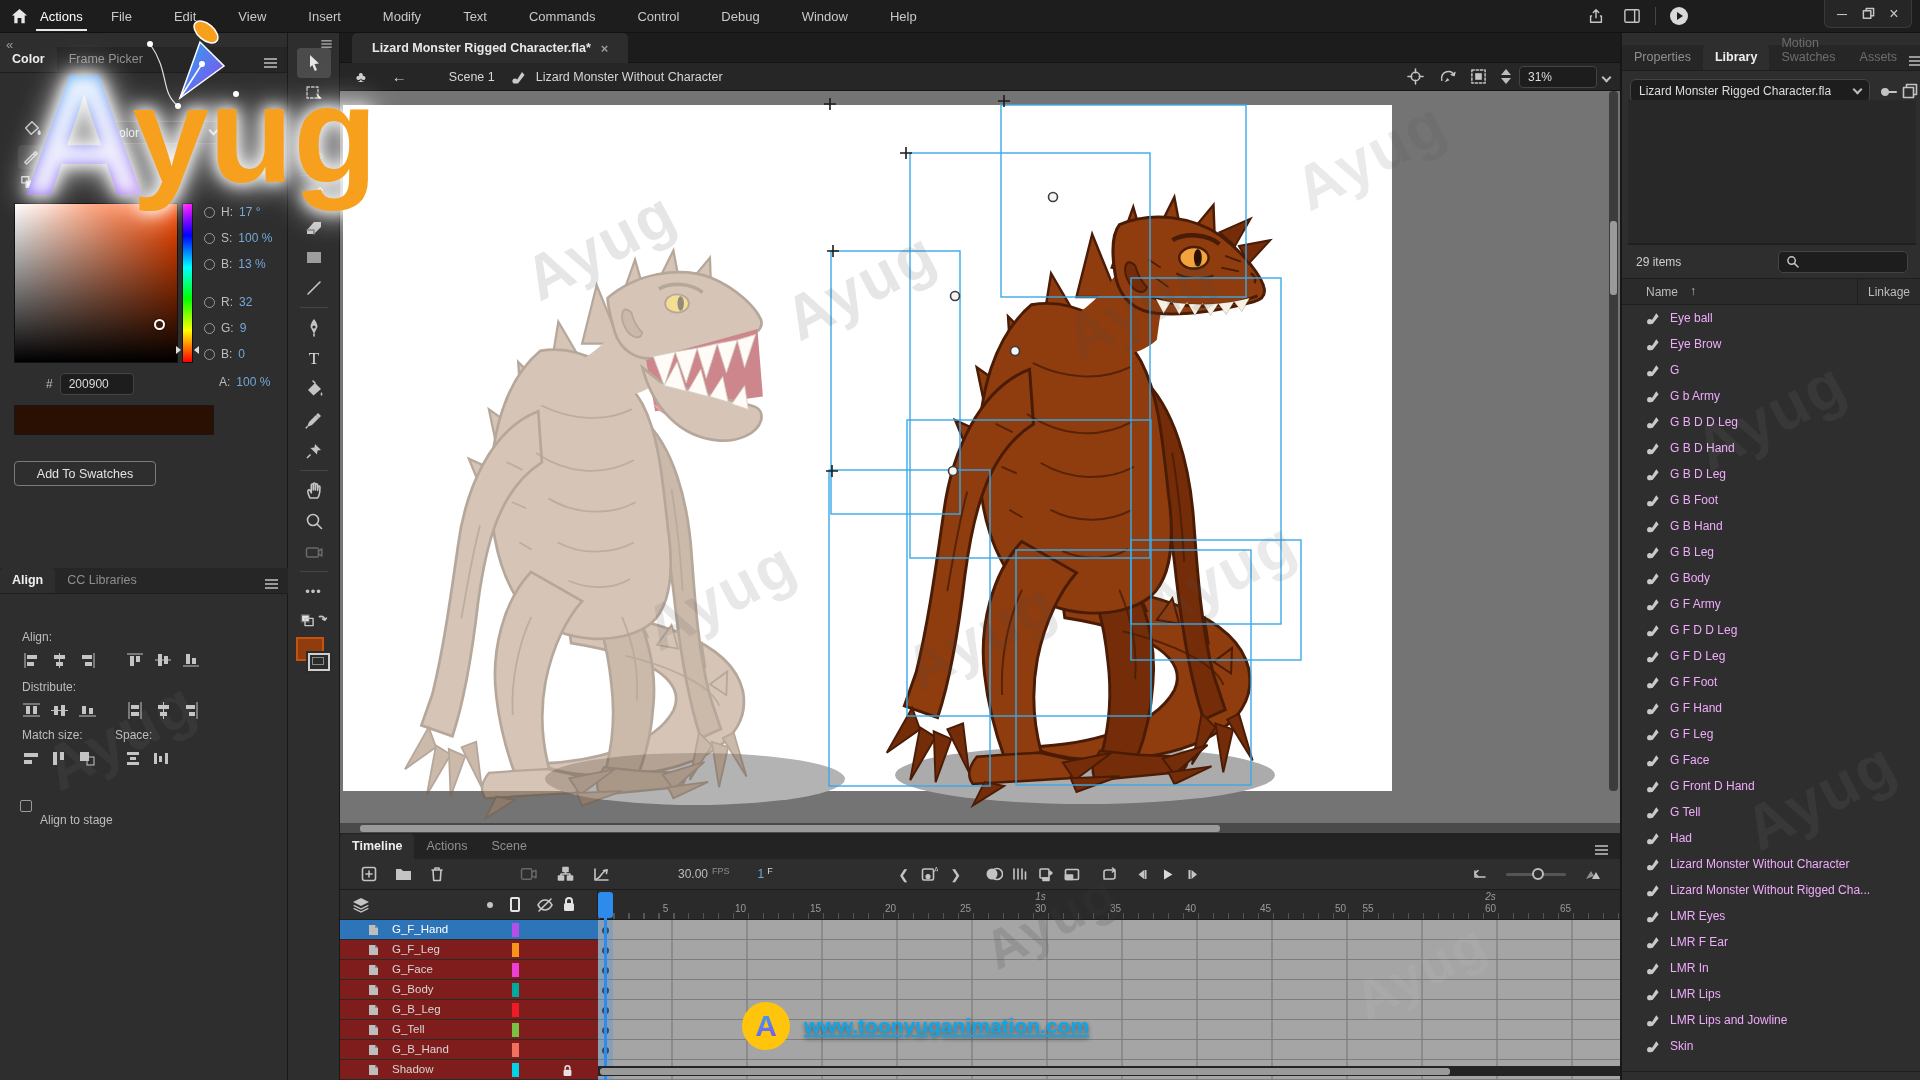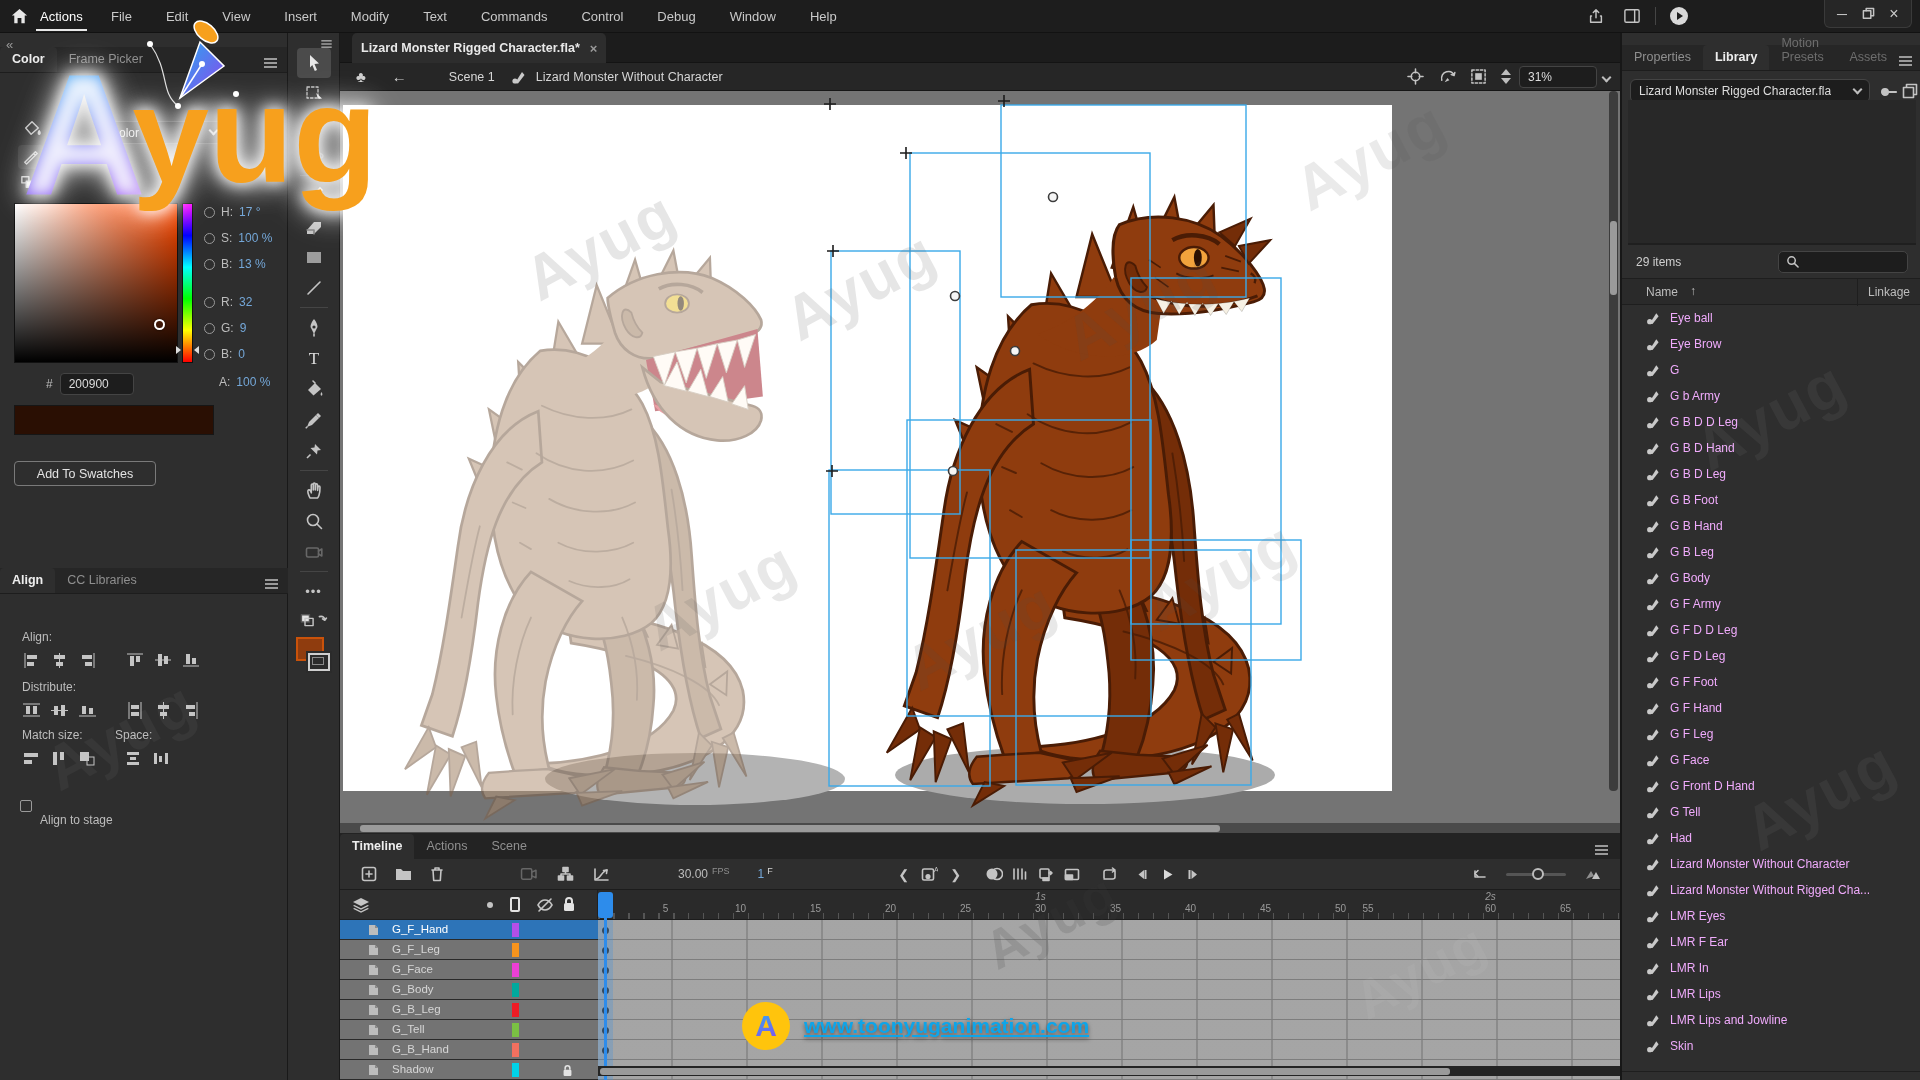--- a/index.html
+++ b/index.html
@@ -9,21 +9,21 @@
   .abs{position:absolute;}
   .row{display:flex;align-items:center;}
   .dim{opacity:.38;}
   .burger{display:block;width:13px;height:2px;background:#9a9a9a;box-shadow:0 -4px 0 #9a9a9a,0 4px 0 #9a9a9a;}
   .chev{display:inline-block;width:7px;height:7px;border-right:2px solid #bdbdbd;border-bottom:2px solid #bdbdbd;transform:rotate(45deg);margin-top:-4px;}
   svg{display:block;}
   .ico{stroke:#c4c4c4;fill:none;stroke-width:1.6;stroke-linecap:round;stroke-linejoin:round;}
 
   
   #menubar{left:0;top:0;width:1920px;height:33px;background:#1d1d1d;border-bottom:1px solid #121212;}
-  #menu-items{position:absolute;left:98px;top:0;height:33px;display:flex;gap:8px;}
+  #menu-items{position:absolute;left:98px;top:0;height:33px;display:flex;gap:16px;}
   .menu-item{padding:0 13px;line-height:33px;color:#c9c9c9;font-size:13px;cursor:default;}
   #app-tab{position:absolute;left:34px;top:0;height:33px;line-height:33px;padding:0 6px;color:#fff;font-size:13px;}
   #app-tab::after{content:"";position:absolute;left:2px;right:2px;bottom:2px;height:2px;background:#e8e8e8;}
 
   
   .winbtn{width:26px;height:24px;display:flex;align-items:center;justify-content:center;color:#c9c9c9;font-size:14px;}
 
   
   #leftcol{left:0;top:33px;width:288px;height:1047px;background:#2e2e2e;border-right:1px solid #191919;}
   .ptabs{height:26px;background:#262626;display:flex;align-items:flex-end;border-bottom:1px solid #1d1d1d;}
@@ -45,35 +45,35 @@
 
   
   #toolbar{left:288px;top:33px;width:52px;height:1047px;background:#2e2e2e;border-right:1px solid #191919;}
   .tool{position:relative;width:34px;height:30px;margin:1px auto;display:flex;align-items:center;justify-content:center;border-radius:4px;}
   .tool.active{background:#4b4b4b;}
   .tsep{width:28px;height:1px;background:#454545;margin:4px auto;}
 
   
   #docarea{left:340px;top:33px;width:1280px;height:1047px;background:#2e2e2e;}
   #tabstrip{position:absolute;left:0;top:0;width:1280px;height:30px;background:#1c1c1c;border-bottom:1px solid #141414;}
-  #doctab{position:absolute;left:12px;top:0;height:30px;padding:0 9px;background:#2d2d2d;display:flex;align-items:center;gap:10px;border-radius:5px 5px 0 0;}
+  #doctab{position:absolute;left:12px;top:0;height:30px;padding:0 20px;background:#2d2d2d;display:flex;align-items:center;gap:10px;border-radius:5px 5px 0 0;}
   #doctab span{font-size:12.5px;color:#e9e9e9;font-weight:bold;}
   #editbar{position:absolute;left:0;top:30px;width:1280px;height:28px;background:#262626;border-bottom:1px solid #161616;display:flex;align-items:center;}
   #canvas{position:absolute;left:0;top:58px;width:1280px;height:742px;background:#747474;overflow:hidden;}
   #stage{position:absolute;left:3px;top:14px;width:1049px;height:686px;background:#ffffff;}
   .sel-svg{position:absolute;left:0;top:0;}
 
   
   #timeline{position:absolute;left:0;top:800px;width:1280px;height:247px;background:#2b2b2b;}
   #tl-tabs{position:absolute;left:0;top:0;width:1280px;height:26px;background:#232323;display:flex;align-items:flex-end;}
   #tl-toolbar{position:absolute;left:0;top:26px;width:1280px;height:31px;background:#2e2e2e;border-bottom:1px solid #1c1c1c;}
   .tlt{width:26px;height:26px;display:flex;align-items:center;justify-content:center;}
   #layerhdr{position:absolute;left:0;top:57px;width:258px;height:30px;background:#2e2e2e;border-bottom:1px solid #202020;border-right:1px solid #202020;}
   #layers{position:absolute;left:0;top:87px;width:258px;}
-  .tl-layer{position:relative;width:258px;height:20px;background:#737373;border-bottom:1px solid #2a2a2a;}
+  .tl-layer{position:relative;width:258px;height:20px;background:#7f1d1d;border-bottom:1px solid #2a2a2a;}
   .tl-layer.selected{background:#2d74b8;}
   .tl-layer.selected .li-name{color:#fff;}
   .li-page{position:absolute;left:28px;top:4px;}
   .li-name{position:absolute;left:52px;top:3px;font-size:11.5px;color:#d6d6d6;}
   .li-chip{position:absolute;left:172px;top:3px;width:7px;height:14px;}
   .li-lock{position:absolute;left:222px;top:3.5px;}
   #ruler{position:absolute;left:258px;top:57px;width:1022px;height:30px;background:#2a2a2a;border-bottom:1px solid #1c1c1c;overflow:hidden;}
   #ruler::after{content:"";position:absolute;left:0;bottom:0;width:100%;height:6px;
      background:repeating-linear-gradient(90deg,#555 0 1.5px,transparent 1.5px 15px);}
   .ruler-num{position:absolute;top:13px;font-size:10px;color:#9a9a9a;transform:translateX(-50%);}
@@ -1014,21 +1014,21 @@
       <div class="abs" style="left:258px;top:233px;width:1022px;height:10px;background:#242424;">
         <div class="scrollthumb" style="position:absolute;left:2px;top:1.5px;width:850px;height:7px;"></div>
       </div>
     </div>
   </div>
 
   <div id="rightpanel" class="abs">
     <div class="ptabs" style="margin-top:12px;background:#262626;">
       <span class="ptab">Properties</span>
       <span class="ptab active">Library</span>
-      <span class="ptab" style="color:#6d6d6d;">Motion Presets</span>
+      <span class="ptab" style="color:#6d6d6d;">Motion Swatches</span>
       <span class="ptab" style="color:#6d6d6d;">Assets</span>
       <span style="margin-left:auto;margin-right:8px;margin-bottom:8px;">
           <i class="burger"></i>
         </span>
     </div>
 
     <div class="abs field row" style="left:8px;top:46px;width:240px;height:24px;padding:0 8px;justify-content:space-between;border-radius:6px;">
       <span style="font-size:12px;white-space:nowrap;overflow:hidden;">Lizard Monster Rigged Character.fla</span>
       <span class="chev" style="flex:none;"></span>
     </div>

